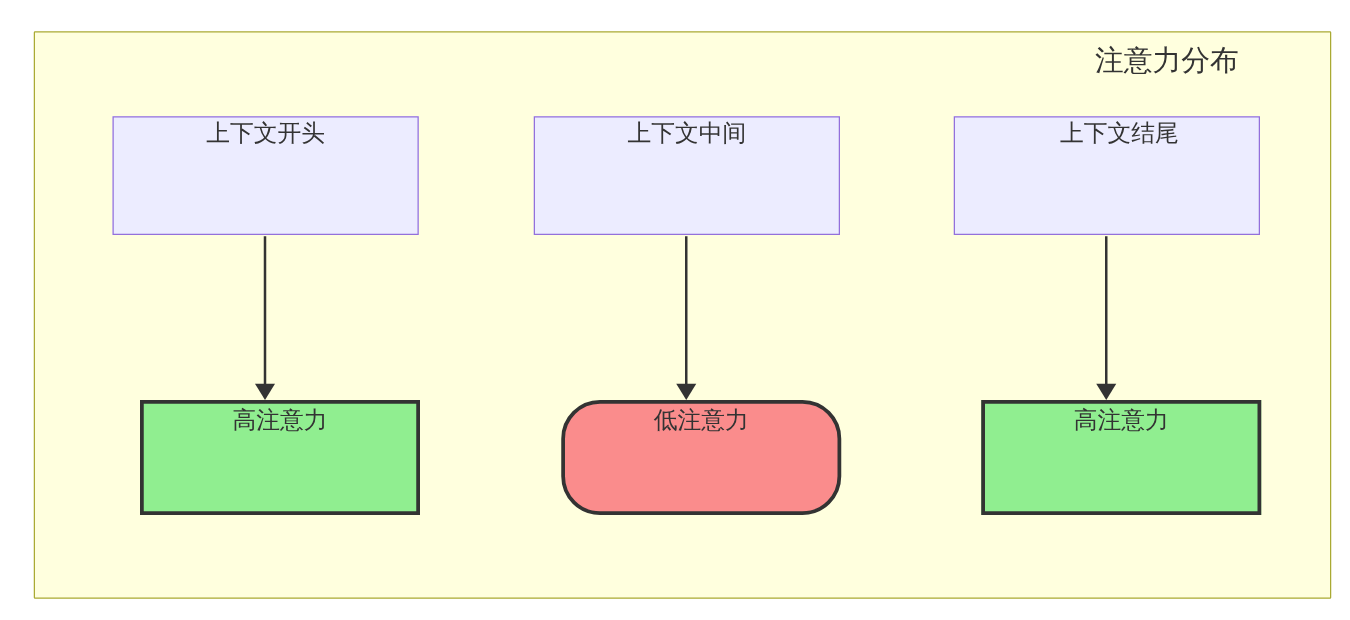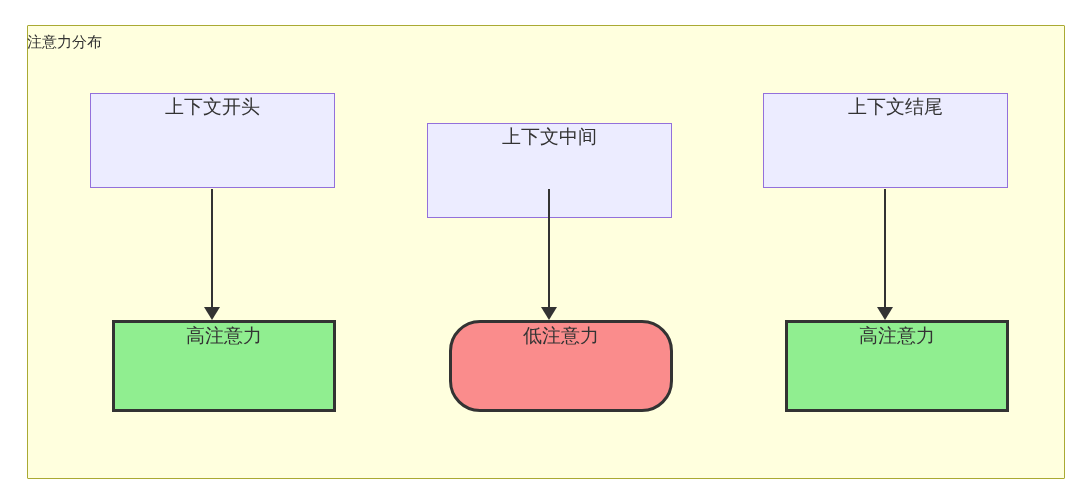--- a/index.html
+++ b/index.html
@@ -23,22 +23,22 @@
     height: 454px;
     border: 1.5px solid #aaaa33;
     background: #ffffde;
     border-radius: 1px;
   }
   .cluster-title {
     position: absolute;
     left: 27px;
     top: 33px;
     width: 964px;
-    text-align: left;
-    font-size: 15px;
+    text-align: right;
+    font-size: 23px;
     color: #333333;
     font-weight: 400;
   }
   .node {
     position: absolute;
     display: flex;
     align-items: flex-start;
     justify-content: center;
     font-size: 19px;
     color: #333333;
@@ -54,21 +54,21 @@
   .res-node {
     top: 320px;
     width: 224px;
     height: 92px;
     border: 3px solid #333333;
     margin-left: 12px;
   }
   .res-high { background: #90ee90; }
   .res-low  { background: #fa8c8c; }
   .src-col1 { left: 90px; }
-  .src-col2 { left: 427px; margin-top: 30px; }
+  .src-col2 { left: 427px; }
   .src-col3 { left: 763px; padding-left: 20px; }
   .res-col1 { left: 100px; }
   .res-col2 { left: 437px; }
   .res-col3 { left: 773px; }
   .edge-line {
     position: absolute;
     top: 189px;
     width: 2px;
     height: 120px;
     background: #333333;

